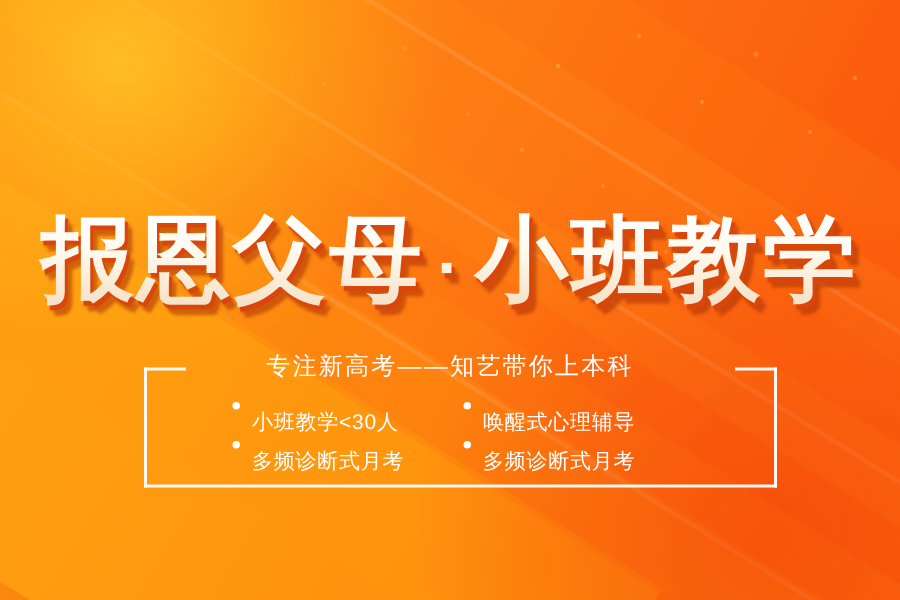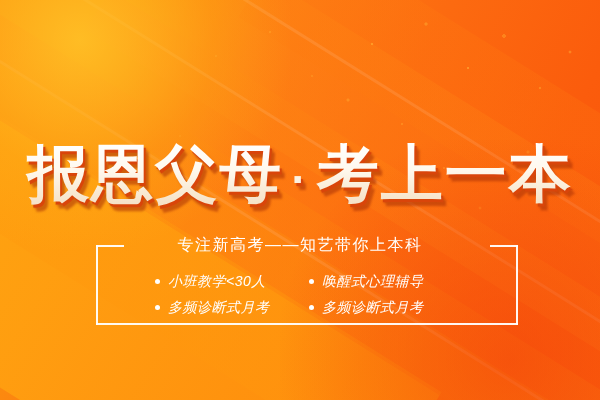--- a/index.html
+++ b/index.html
@@ -135,27 +135,25 @@
     left: 96px;
     width: 422px;
     display: grid;
     grid-template-columns: 140px 150px;
     grid-auto-rows: 26px;
     justify-content: center;
     column-gap: 14px;
   }
   .feature {
     display: flex;
-    align-items: center;
     color: #ffffff;
     font-size: 14px;
     line-height: 26px;
     letter-spacing: .5px;
     white-space: nowrap;
-    font-style: italic;
   }
   .feature .bullet {
     width: 5px; height: 5px;
     border-radius: 50%;
     background: #ffffff;
     margin-right: 8px;
     flex: 0 0 auto;
   }
 </style>
 </head>
@@ -171,21 +169,21 @@
     <div class="band band-e"></div>
     <div class="band band-f"></div>
     <div class="band-thin t1"></div>
     <div class="band-thin t2"></div>
     <div class="band-thin t3"></div>
   </div>
   <div class="glow-tl"></div>
   <div class="glow-br"></div>
   <div class="grain"></div>
 
-  <div class="headline"><span>报恩父母</span><span class="dot">·</span><span>考上一本</span></div>
+  <div class="headline"><span>报恩父母</span><span class="dot">·</span><span>小班教学</span></div>
 
   <div class="frame">
     <div class="edge left"></div>
     <div class="edge right"></div>
     <div class="edge bottom"></div>
     <div class="edge top-l"></div>
     <div class="edge top-r"></div>
   </div>
 
   <div class="subtitle">专注新高考——知艺带你上本科</div>

